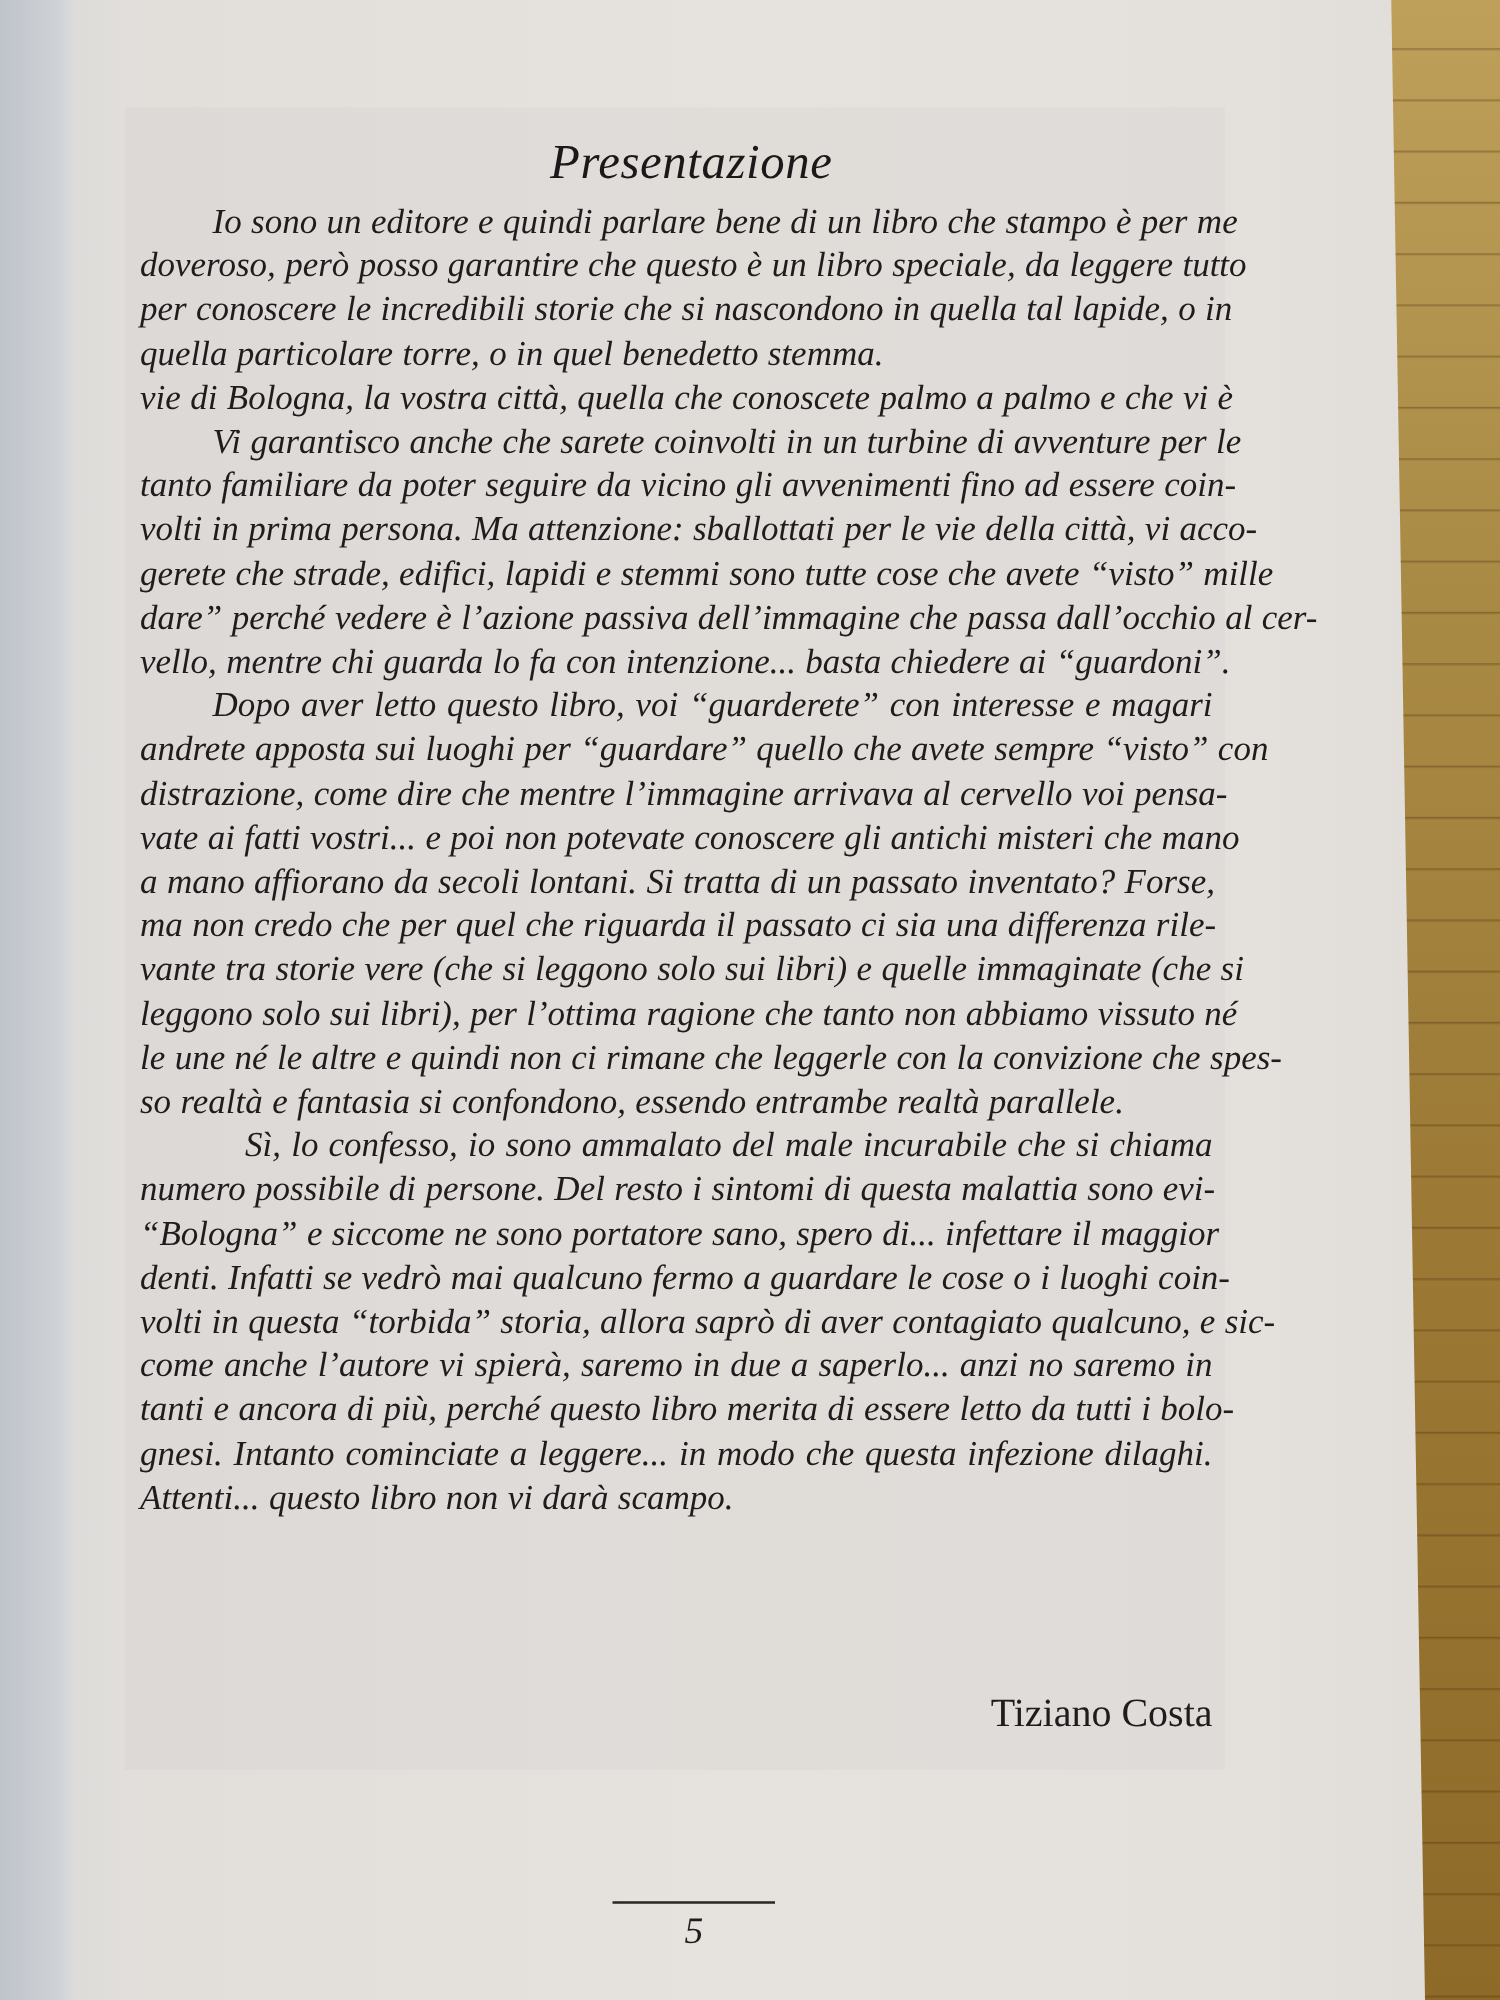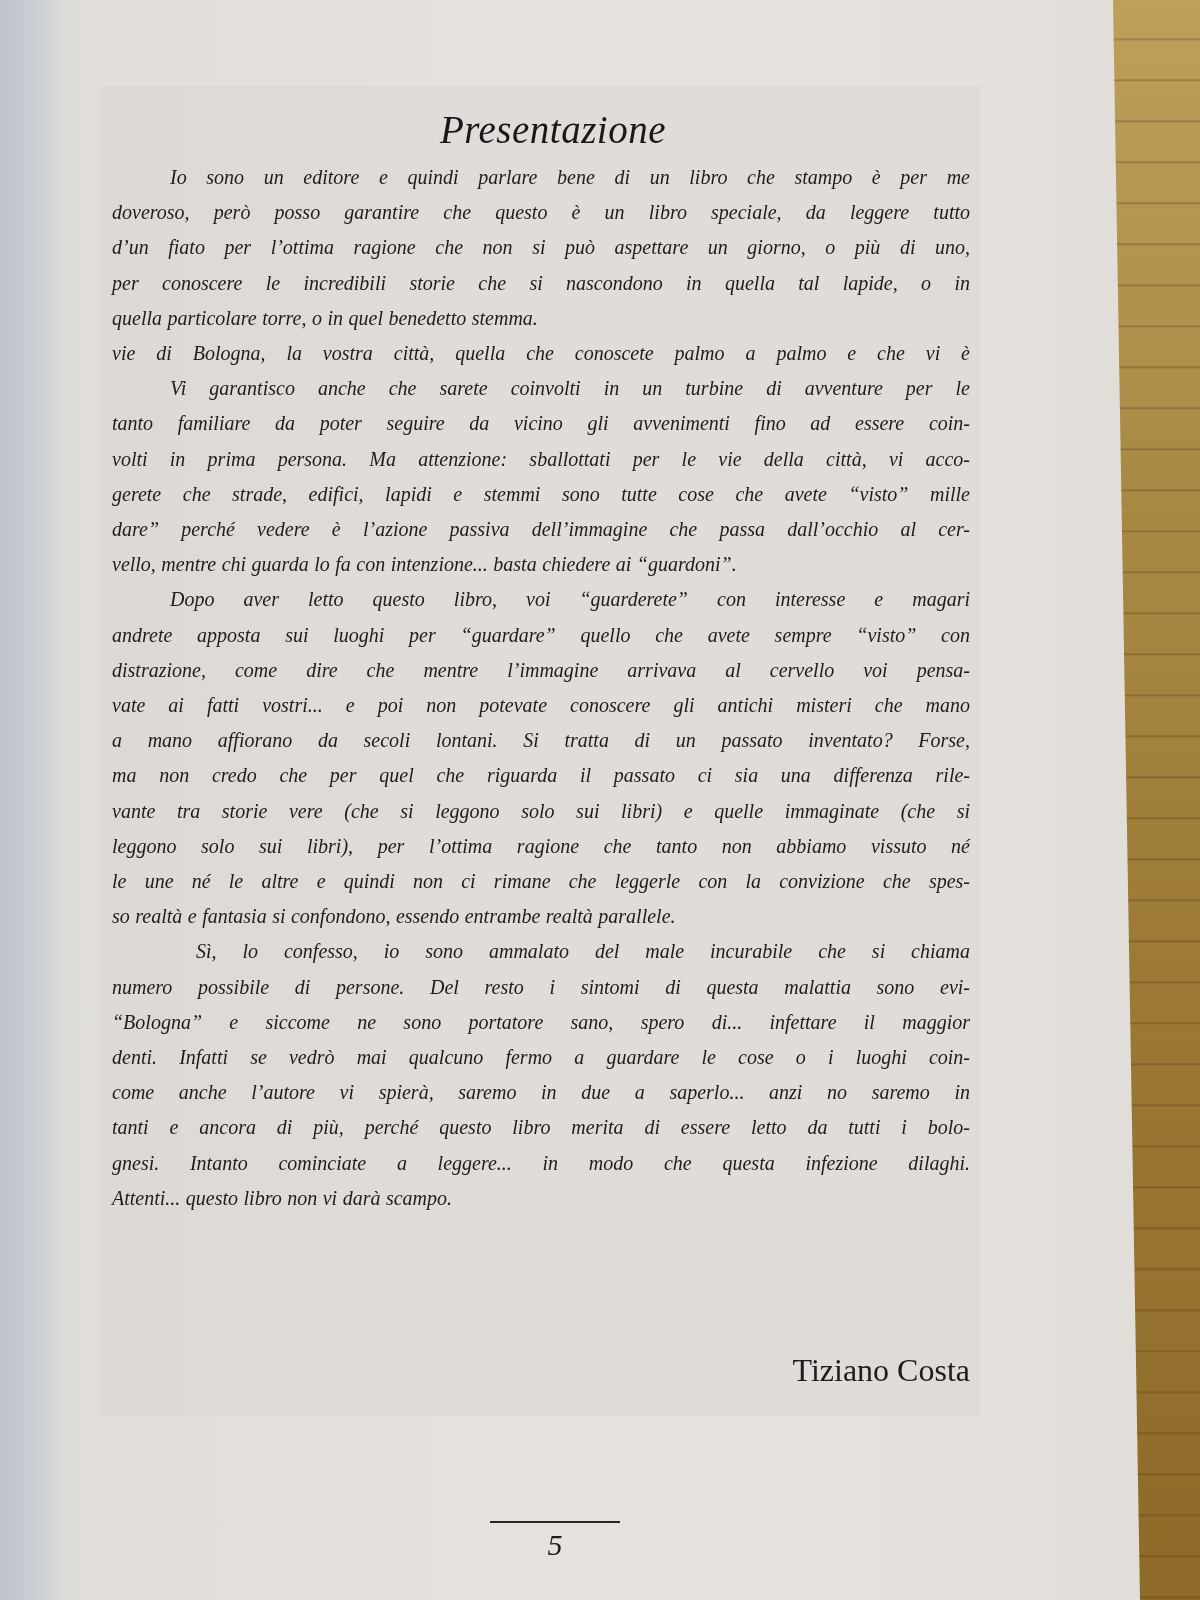--- a/index.html
+++ b/index.html
@@ -31,21 +31,21 @@
     .content {
       position:absolute; left:112px; top:100px; width:858px;
       color:#1e1c1c;
     }
     .title {
       text-align:center; font-style:italic; font-size:39px; line-height:60px;
       margin:0; padding-left:24px; letter-spacing:0.5px; font-weight:normal;
       color:#1a1818;
     }
     .para {
-      font-style:italic; font-size:20px; line-height:35.2px;
+      font-style:italic; font-size:28px; line-height:35.2px;
       margin:0; text-align:justify; text-align-last:left;
       word-spacing:0.5px;
     }
     .para .line { display:block; text-align:justify; text-align-last:justify; white-space:nowrap; }
     .para .line.last { text-align-last:left; }
     .indent { padding-left:58px; }
     .signature {
       position:absolute; left:760px; top:1352px; width:210px;
       text-align:right; font-size:32px; color:#1e1c1c; font-style:normal;
     }
@@ -66,21 +66,20 @@
   <div class="page-shadow"></div>
   <div class="textblock"></div>
 </div>
 
 <div class="content">
   <h1 class="title">Presentazione</h1>
 
   <div class="para" style="margin-top:0px;">
     <span class="line indent">Io sono un editore e quindi parlare bene di un libro che stampo è per me</span>
     <span class="line">doveroso, però posso garantire che questo è un libro speciale, da leggere tutto</span>
-    <span class="line">d’un fiato per l’ottima ragione che non si può aspettare un giorno, o più di uno,</span>
     <span class="line">per conoscere le incredibili storie che si nascondono in quella tal lapide, o in</span>
     <span class="line last">quella particolare torre, o in quel benedetto stemma.</span>
   </div>
 
   <div class="para">
     <span class="line">vie di Bologna, la vostra città, quella che conoscete palmo a palmo e che vi è</span>
     <span class="line indent">Vi garantisco anche che sarete coinvolti in un turbine di avventure per le</span>
     <span class="line">tanto familiare da poter seguire da vicino gli avvenimenti fino ad essere coin-</span>
     <span class="line">volti in prima persona. Ma attenzione: sballottati per le vie della città, vi acco-</span>
     <span class="line">gerete che strade, edifici, lapidi e stemmi sono tutte cose che avete “visto” mille</span>
@@ -99,20 +98,21 @@
     <span class="line">leggono solo sui libri), per l’ottima ragione che tanto non abbiamo vissuto né</span>
     <span class="line">le une né le altre e quindi non ci rimane che leggerle con la convizione che spes-</span>
     <span class="line last">so realtà e fantasia si confondono, essendo entrambe realtà parallele.</span>
   </div>
 
   <div class="para">
     <span class="line indent" style="padding-left:84px;">Sì, lo confesso, io sono ammalato del male incurabile che si chiama</span>
     <span class="line">numero possibile di persone. Del resto i sintomi di questa malattia sono evi-</span>
     <span class="line">“Bologna” e siccome ne sono portatore sano, spero di... infettare il maggior</span>
     <span class="line">denti. Infatti se vedrò mai qualcuno fermo a guardare le cose o i luoghi coin-</span>
+    <span class="line">volti in questa “torbida” storia, allora saprò di aver contagiato qualcuno, e sic-</span>
     <span class="line">come anche l’autore vi spierà, saremo in due a saperlo... anzi no saremo in</span>
     <span class="line">tanti e ancora di più, perché questo libro merita di essere letto da tutti i bolo-</span>
     <span class="line">gnesi. Intanto cominciate a leggere... in modo che questa infezione dilaghi.</span>
     <span class="line last">Attenti... questo libro non vi darà scampo.</span>
   </div>
 </div>
 
 <div class="signature">Tiziano Costa</div>
 
 <div class="folio-rule"></div>

